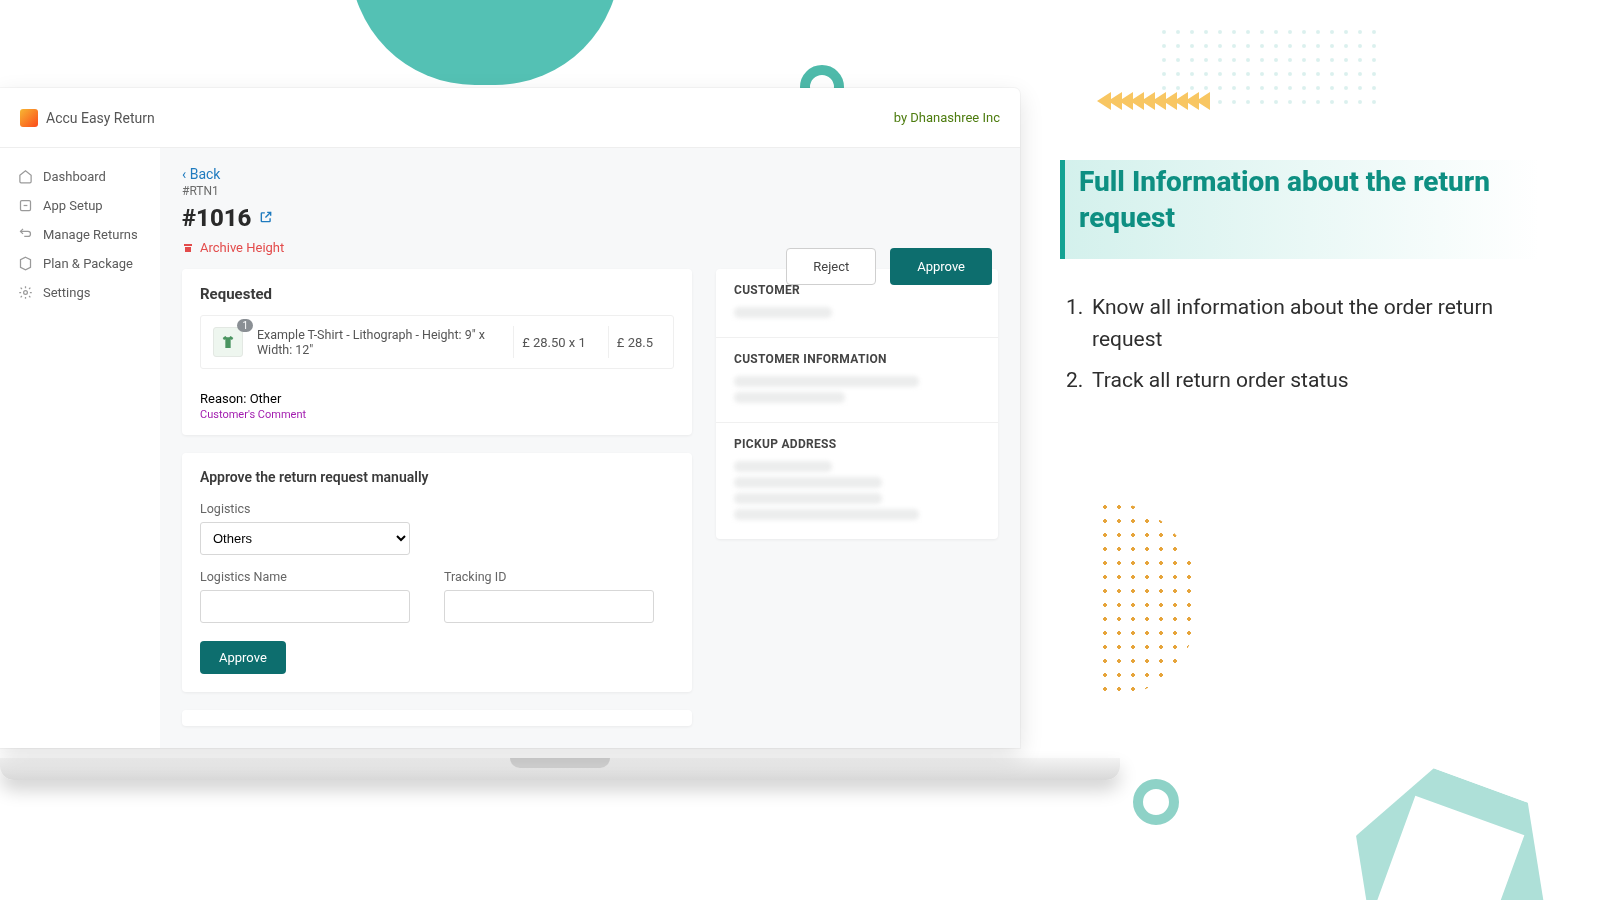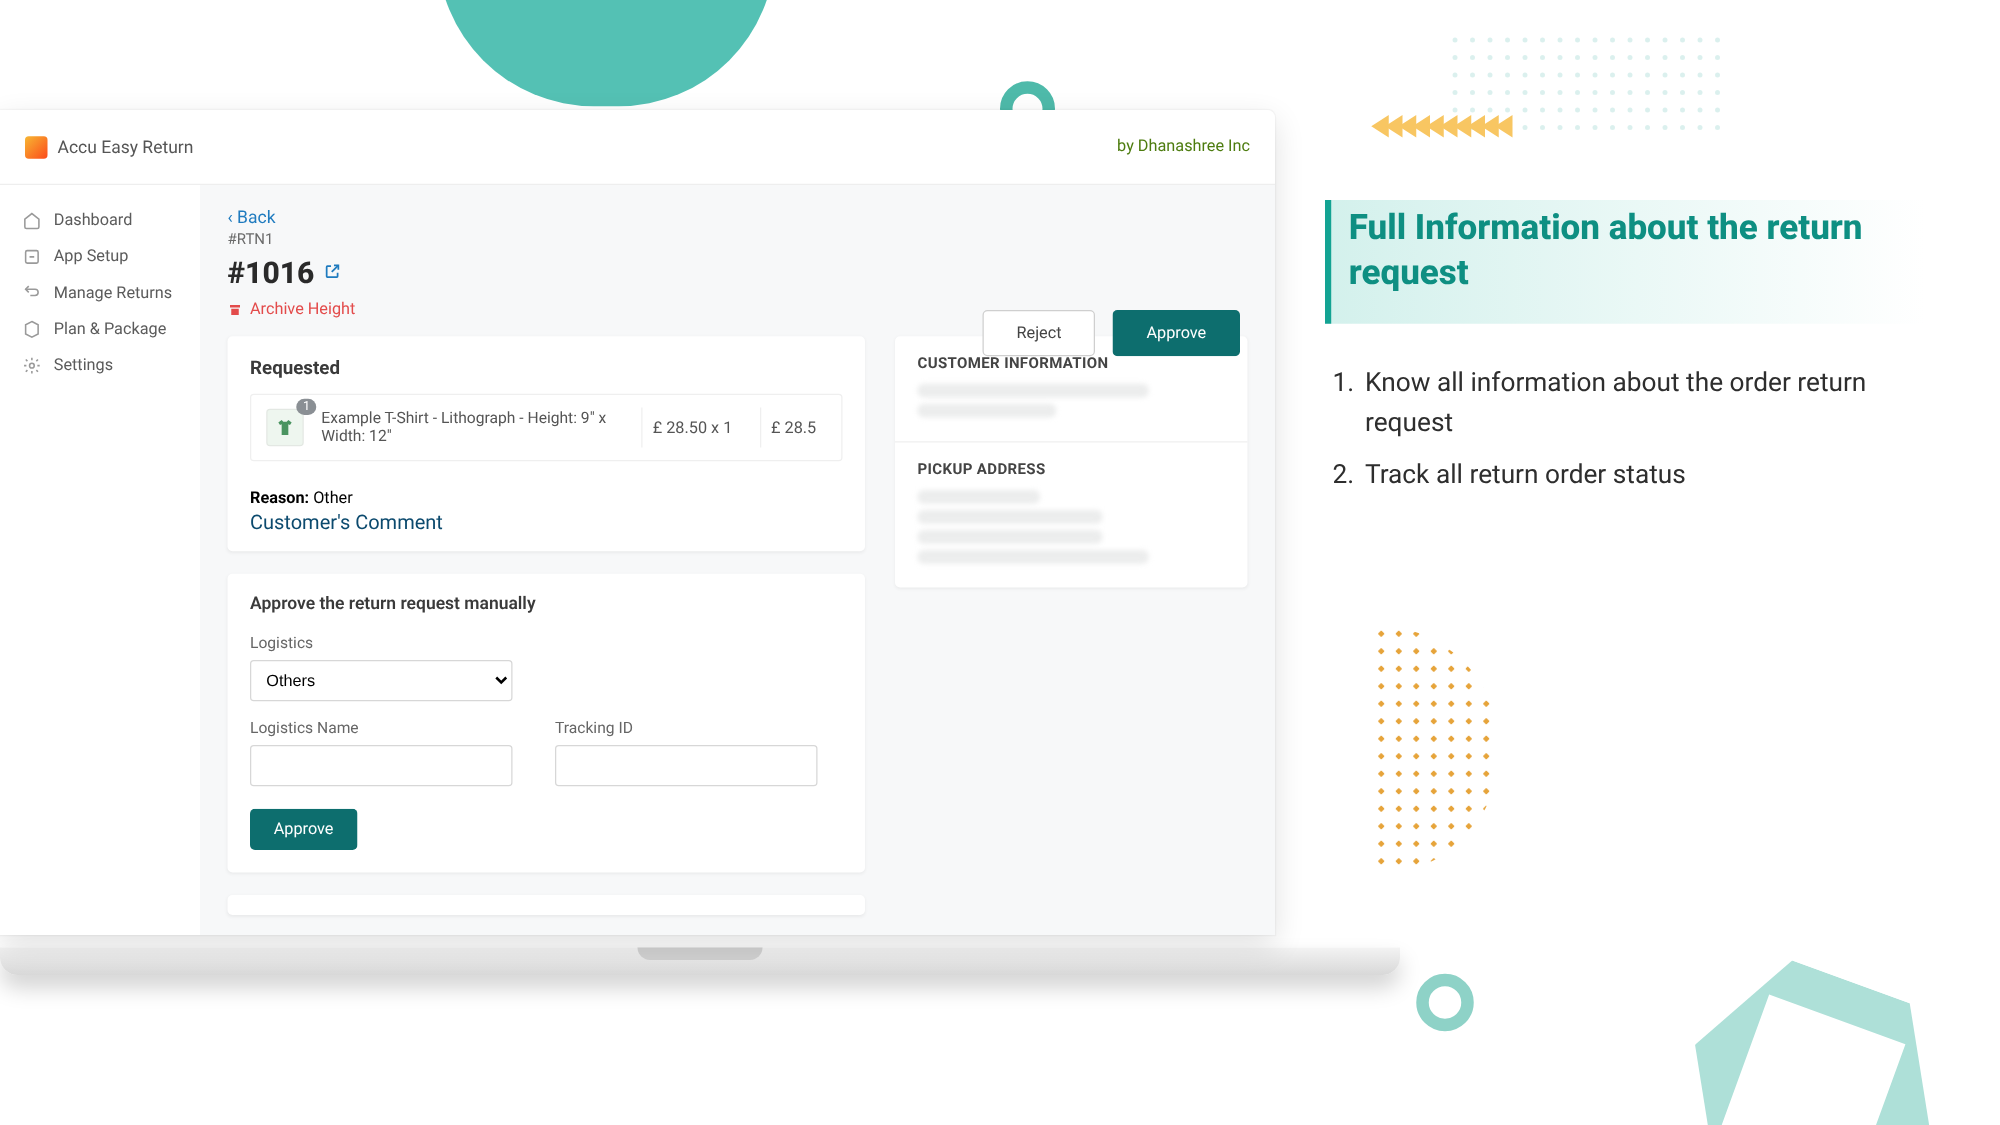--- a/index.html
+++ b/index.html
@@ -69,22 +69,22 @@
   .product-row { display:flex; align-items:center; border:1px solid #efefef; border-radius:3px; padding:10px 12px; gap:14px;}
   .prod-img-wrap { position:relative;}
   .prod-img { width:30px;height:30px;background:#eef6ef;border:1px solid #e3e8e3;border-radius:3px;display:flex;align-items:center;justify-content:center;}
   .tshirt { width:16px;height:16px;}
   .qty-badge { position:absolute; top:-8px; right:-10px; background:#8a8f94;color:#fff;font-size:10px;border-radius:8px;padding:1px 5px;}
   .prod-name { flex:1; font-size:12.5px; color:#555;}
   .price-cell { font-size:13px; color:#555; padding:0 8px; border-left:1px solid #efefef; height:32px; display:flex; align-items:center;}
   
   .reason-block { padding:14px 18px 2px;}
   .reason-label { font-size:13px;}
-  .reason-label b{font-weight:700;}
-  .cust-comment { font-size:16px; color:#0c4a6e; margin-top:2px;}
+  .reason-label b{font-weight:400;}
+  .cust-comment { font-size:11px; color:#a21caf; margin-top:2px;}
   .placeholder-txt { font-size:12.5px; color:#b7b7b7; margin-top:6px;}
   
   .approve-card .card-pad{padding:16px 18px;}
   .approve-form { padding:0 18px 18px;}
   .field-label { font-size:12.5px; color:#666; margin-bottom:6px; display:block;}
   .select { width:210px; padding:7px 8px; font-size:13px; border:1px solid #d7d7d7; border-radius:3px; background:#fff;}
   .row-inputs { display:flex; gap:34px; margin-top:14px;}
   .text-input { width:210px; padding:8px; border:1px solid #d7d7d7; border-radius:3px; font-size:13px;}
   .approve-btn-sm { margin-top:18px; display:inline-block;}
   
@@ -356,20 +356,24 @@
               <div class="btn btn-primary approve-btn-sm" style="padding:8px 18px;">Approve</div>
             </div>
           </div>
 
           <div class="card" style="height:16px;"></div>
         </div>
 
         <div class="col-right">
           <div class="card right-card">
             <div class="section">
+              <div class="sec-title">CUSTOMER</div>
+              <div class="blur-line w40"></div>
+            </div>
+            <div class="section">
               <div class="sec-title">CUSTOMER INFORMATION</div>
               <div class="blur-line w75"></div>
               <div class="blur-line w45"></div>
             </div>
             <div class="section">
               <div class="sec-title">PICKUP ADDRESS</div>
               <div class="blur-line w40"></div>
               <div class="blur-line w60"></div>
               <div class="blur-line w60"></div>
               <div class="blur-line w75"></div>

